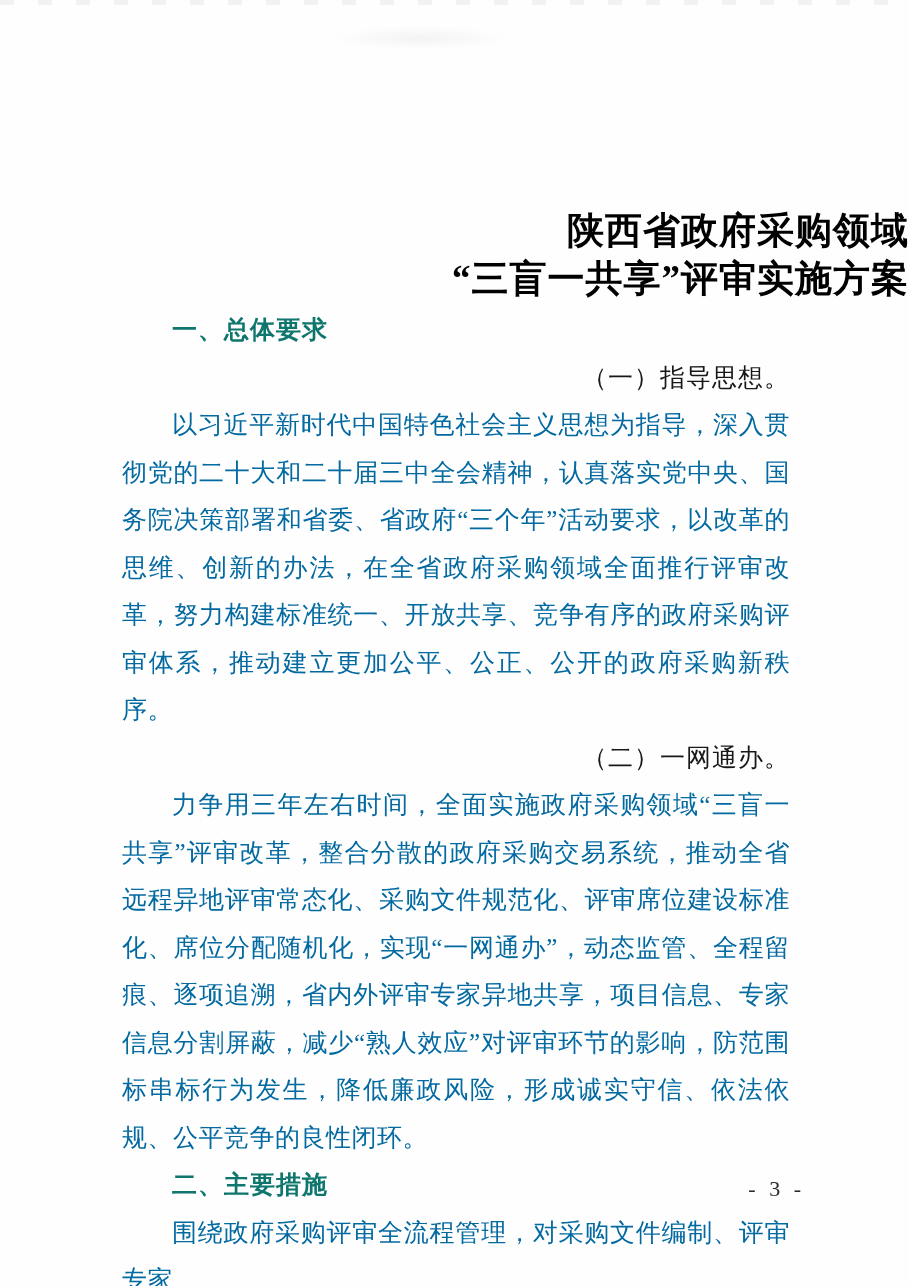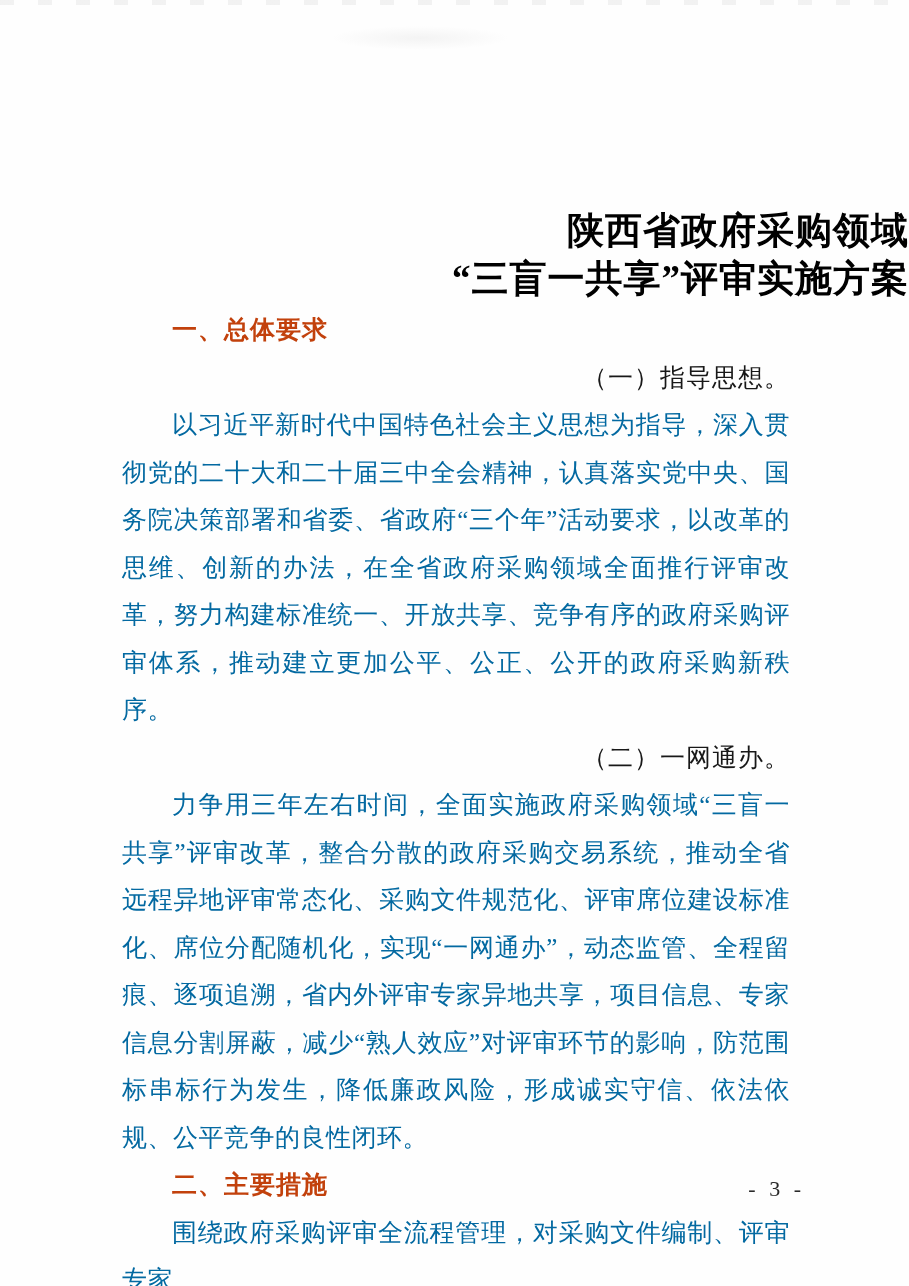--- a/index.html
+++ b/index.html
@@ -54,21 +54,21 @@
     font-size: 25px;
     line-height: 47.5px;
   }
   .block {
     margin: 0;
     text-indent: 2em;
   }
   .block.heading {
     font-family: Liberation Sans, sans-serif;
     font-weight: bold;
-    color: #c2410c;
+    color: #0f766e;
     letter-spacing: 1px;
   }
   .block.subheading {
     
     color: #181818;
     letter-spacing: 1px;
     text-align: right;
   }
   .block.paragraph {
     text-align: justify;

